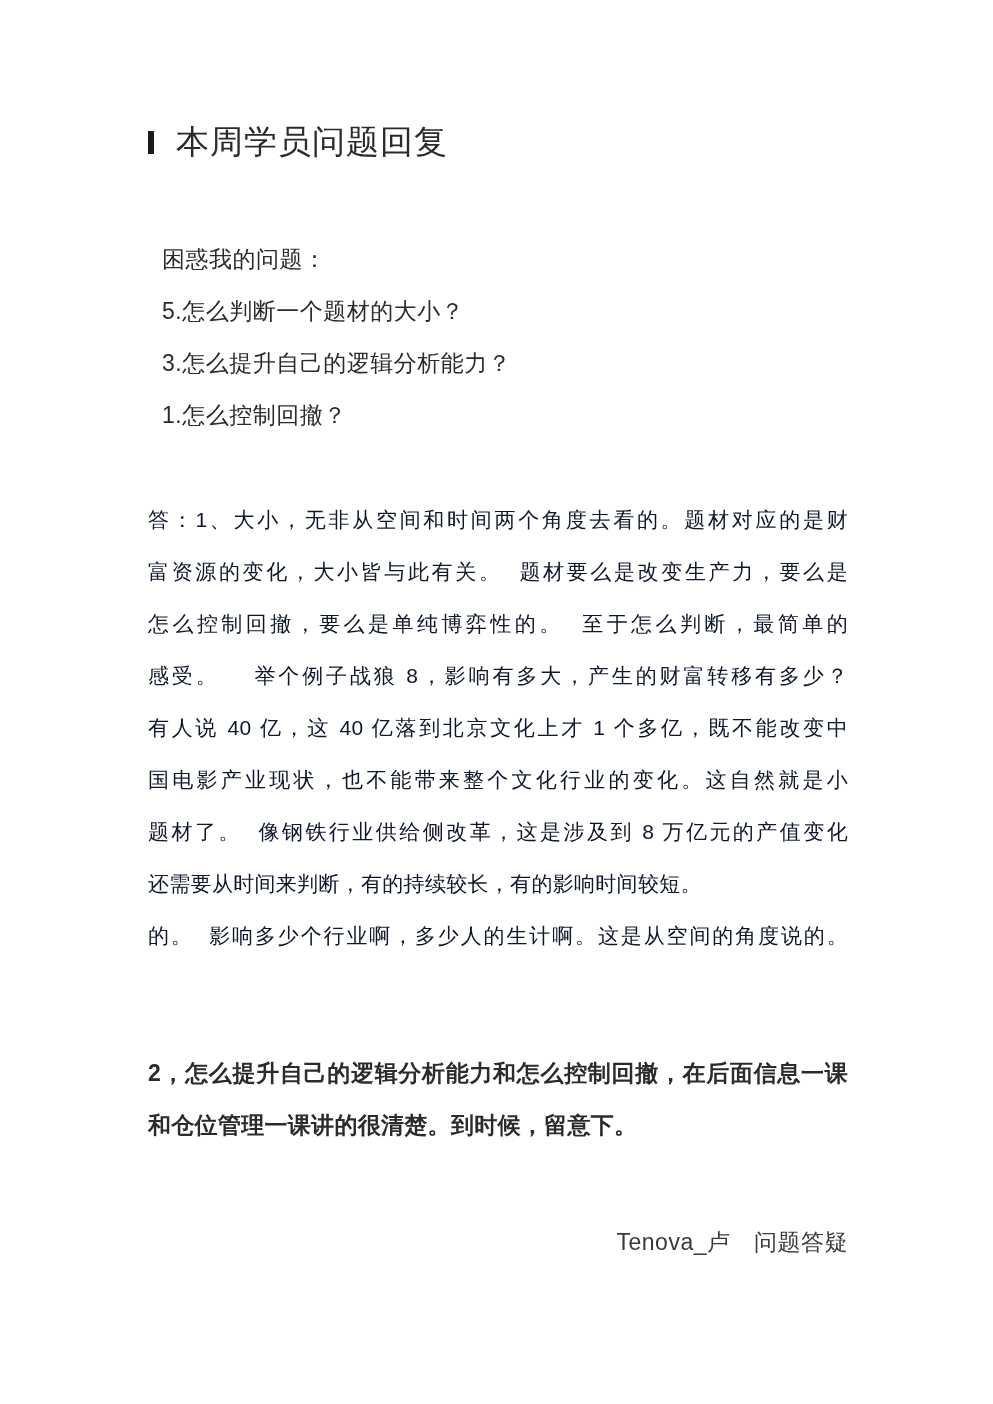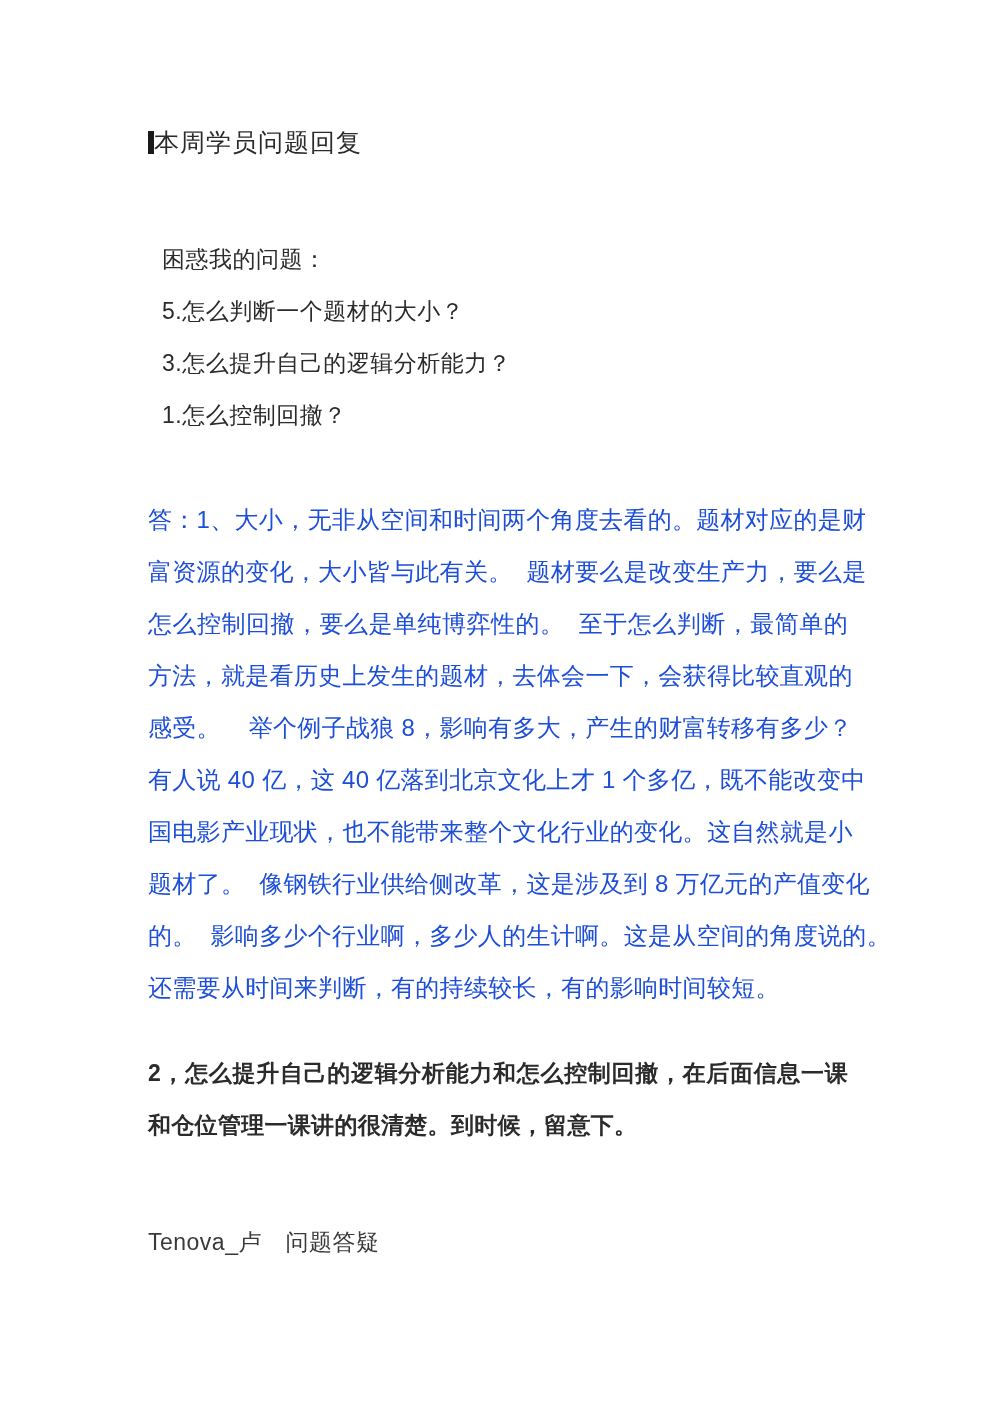--- a/index.html
+++ b/index.html
@@ -41,25 +41,25 @@
     white-space: nowrap;
   }
   .title-bar {
     display: inline-block;
     width: 6px;
     height: 23px;
     background: #1a1a1a;
     flex: 0 0 auto;
   }
   .title-text {
-    font-size: 25px;
+    font-size: 33px;
     line-height: 30px;
     letter-spacing: 1px;
     color: #2b2b2b;
-    margin-left: 0;
+    margin-left: 22px;
   }
 
   
   .question-block {
     position: absolute;
     top: 233px;
     left: 0;
     width: 700px;
   }
   .q-line {
@@ -72,24 +72,24 @@
   }
 
   
   .answer-block {
     position: absolute;
     top: 494px;
     left: 0;
     width: 700px;
   }
   .a-line {
-    font-size: 24px;
+    font-size: 21px;
     line-height: 52px;
     letter-spacing: 0.3px;
-    color: #1d4ed8;
+    color: #0f172a;
     white-space: pre;
     text-align: justify;
   }
   .a-line.justified {
     text-align-last: justify;
   }
 
   
   .section2-block {
     position: absolute;
@@ -114,20 +114,21 @@
   .signature {
     position: absolute;
     top: 1222px;
     left: 0;
     width: 700px;
     font-size: 23px;
     line-height: 40px;
     letter-spacing: 0.5px;
     color: #3a3a3a;
     white-space: pre;
+    text-align: right;
   }
 </style>
 </head>
 <body>
 
 <div class="page">
   <div class="content">
 
     <div class="doc-title">
       <span class="title-bar"></span>
@@ -138,27 +139,26 @@
       <div class="q-line">困惑我的问题：</div>
       <div class="q-line">5.怎么判断一个题材的大小？</div>
       <div class="q-line">3.怎么提升自己的逻辑分析能力？</div>
       <div class="q-line">1.怎么控制回撤？</div>
     </div>
 
     <div class="answer-block">
       <div class="a-line justified">答：1、大小，无非从空间和时间两个角度去看的。题材对应的是财</div>
       <div class="a-line justified">富资源的变化，大小皆与此有关。  题材要么是改变生产力，要么是</div>
       <div class="a-line justified">怎么控制回撤，要么是单纯博弈性的。  至于怎么判断，最简单的</div>
-      <div class="a-line justified">方法，就是看历史上发生的题材，去体会一下，会获得比较直观的</div>
       <div class="a-line justified">感受。    举个例子战狼 8，影响有多大，产生的财富转移有多少？</div>
       <div class="a-line justified">有人说 40 亿，这 40 亿落到北京文化上才 1 个多亿，既不能改变中</div>
       <div class="a-line justified">国电影产业现状，也不能带来整个文化行业的变化。这自然就是小</div>
       <div class="a-line justified">题材了。  像钢铁行业供给侧改革，这是涉及到 8 万亿元的产值变化</div>
+      <div class="a-line">还需要从时间来判断，有的持续较长，有的影响时间较短。</div>
       <div class="a-line justified">的。  影响多少个行业啊，多少人的生计啊。这是从空间的角度说的。</div>
-      <div class="a-line">还需要从时间来判断，有的持续较长，有的影响时间较短。</div>
     </div>
 
     <div class="section2-block">
       <div class="s2-line justified">2，怎么提升自己的逻辑分析能力和怎么控制回撤，在后面信息一课</div>
       <div class="s2-line">和仓位管理一课讲的很清楚。到时候，留意下。</div>
     </div>
 
     <div class="signature">Tenova_卢　问题答疑</div>
 
   </div>

